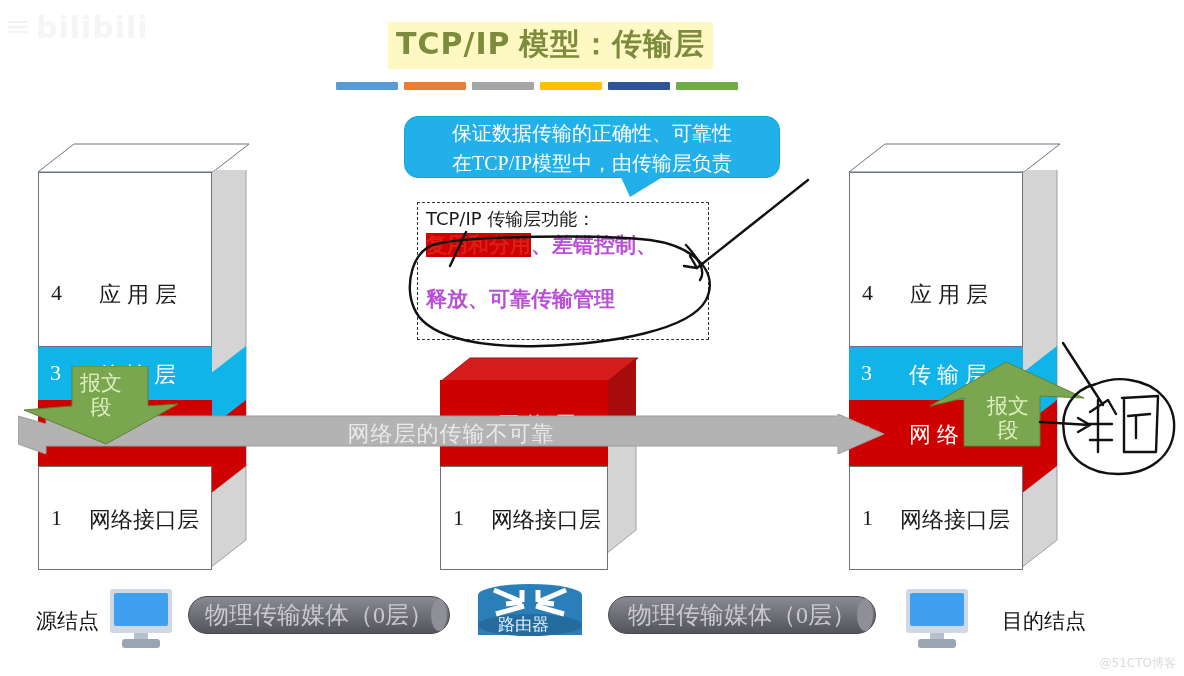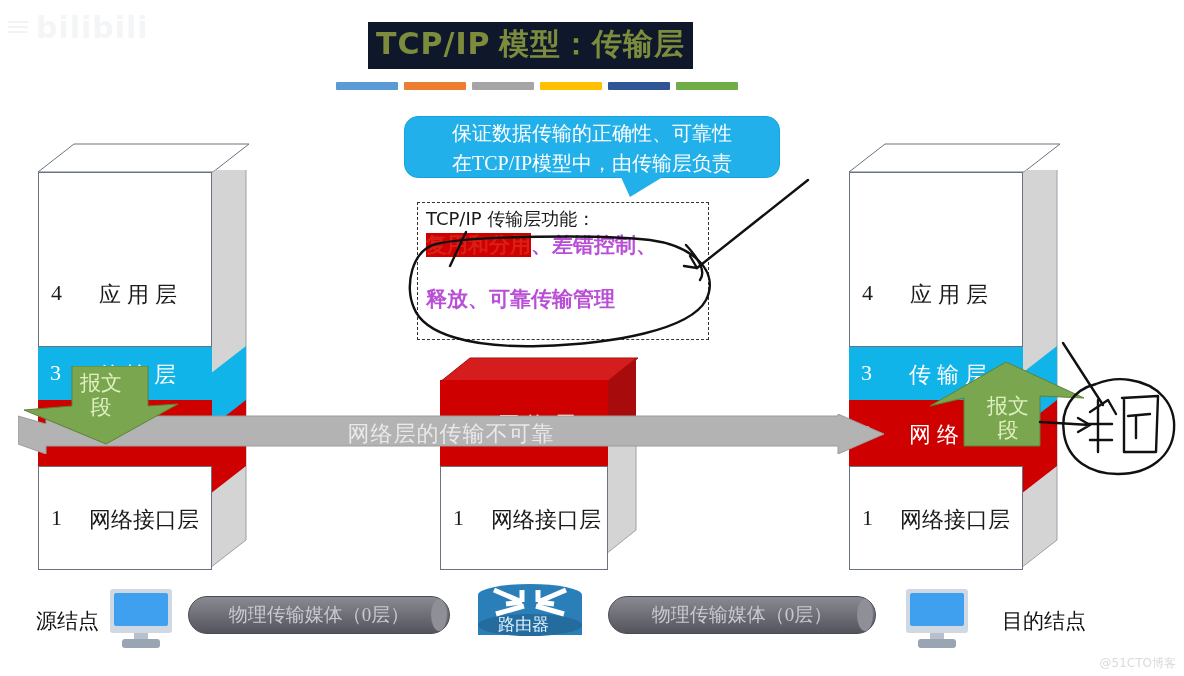--- a/index.html
+++ b/index.html
@@ -18,22 +18,22 @@
     color:#f4f5f7;font-size:30px;font-weight:bold;letter-spacing:1px;
     font-family:"DejaVu Sans","Liberation Sans",sans-serif;
     user-select:none;
   }
   .bili .ham{position:absolute;left:0;top:13px;width:20px;height:12px;}
   .bili .ham i{display:block;height:2px;background:#f2f3f5;margin-bottom:3px;}
   .bili .word{position:absolute;left:28px;top:2px;}
 
   
   .title{
-    position:absolute;left:368px;top:22px;
-    background:#0f172a;
+    position:absolute;left:388px;top:22px;
+    background:#fef9c3;
     color:#7d8c3c;
     font-size:30px;font-weight:bold;
     padding:2px 8px 4px 8px;
     letter-spacing:1px;
     white-space:nowrap;
     font-family:"DejaVu Sans","Liberation Sans",sans-serif;
   }
   .title .zh{font-family:"Liberation Serif","DejaVu Serif",serif;font-weight:bold;}
 
   .barrow{position:absolute;top:82px;left:336px;width:400px;height:8px;}
@@ -99,21 +99,21 @@
   .greenarrow .lbl{
     position:absolute;color:#dff0c0;font-size:21px;line-height:24px;
     text-align:center;width:100%;
   }
 
   
   .cyl{
     position:absolute;height:38px;border-radius:19px/19px;
     background:linear-gradient(180deg,#8a8a92 0%,#6f6f78 50%,#54545c 100%);
     border:1px solid #4a4a52;box-sizing:border-box;
-    color:#c9c9cf;font-size:19px;
+    color:#c9c9cf;font-size:24px;
     display:flex;align-items:center;justify-content:center;
     letter-spacing:0px;
   }
   .cyl .cap{position:absolute;right:2px;top:2px;width:16px;height:32px;
     border-radius:50%;background:#8f8f97;}
   .node-label{position:absolute;font-size:21px;color:#111;margin-left:24px;}
   .monitor{position:absolute;width:62px;height:58px;}
   .monitor .scr{position:absolute;left:0;top:0;width:62px;height:44px;background:#cfd8e3;border-radius:3px;}
   .monitor .scr i{position:absolute;left:4px;top:4px;width:54px;height:33px;background:#3fa0f0;border-radius:2px;display:block;}
   .monitor .neck{position:absolute;left:24px;top:44px;width:14px;height:8px;background:#b7c0cc;}

